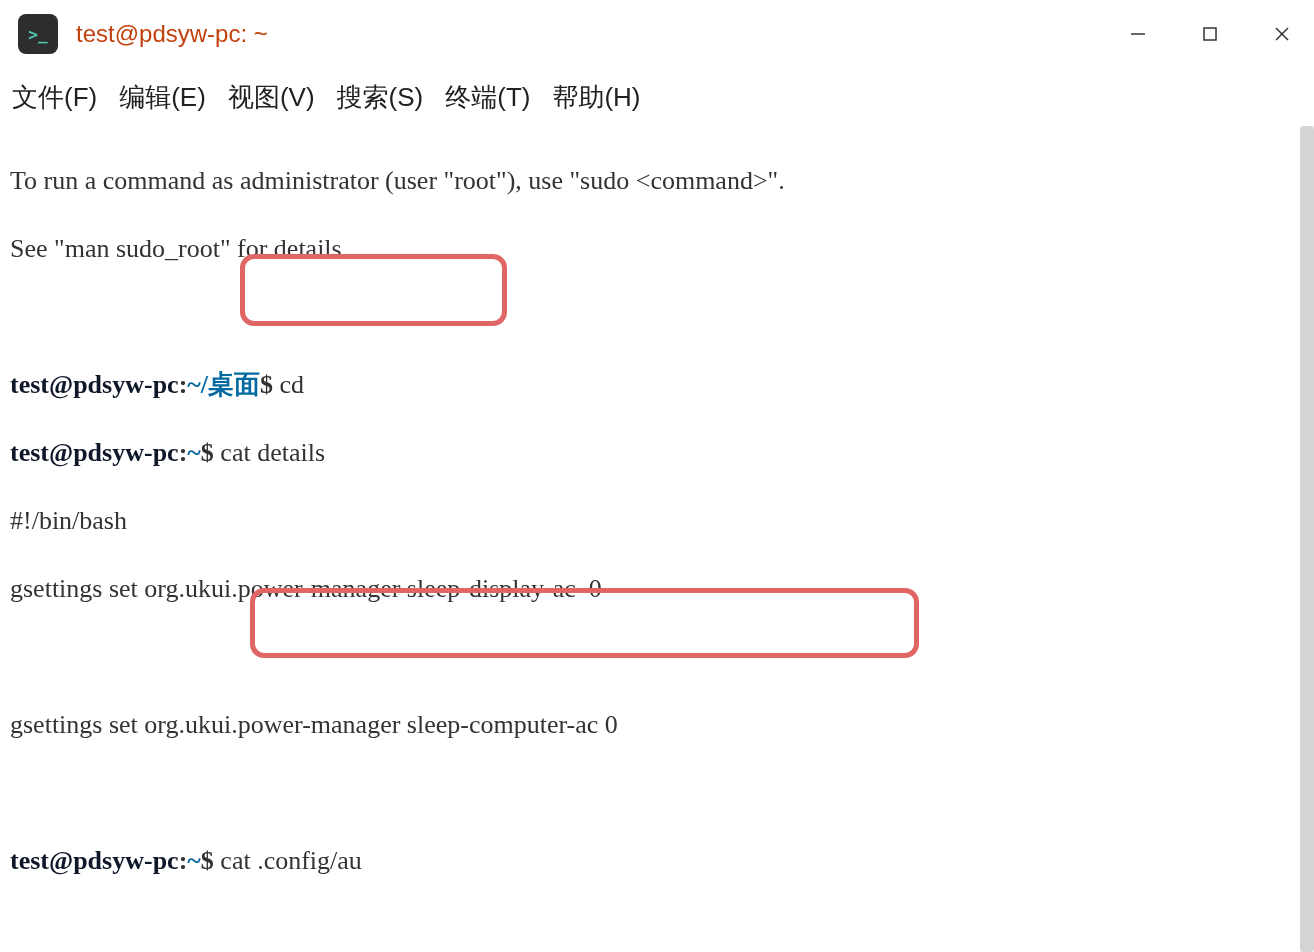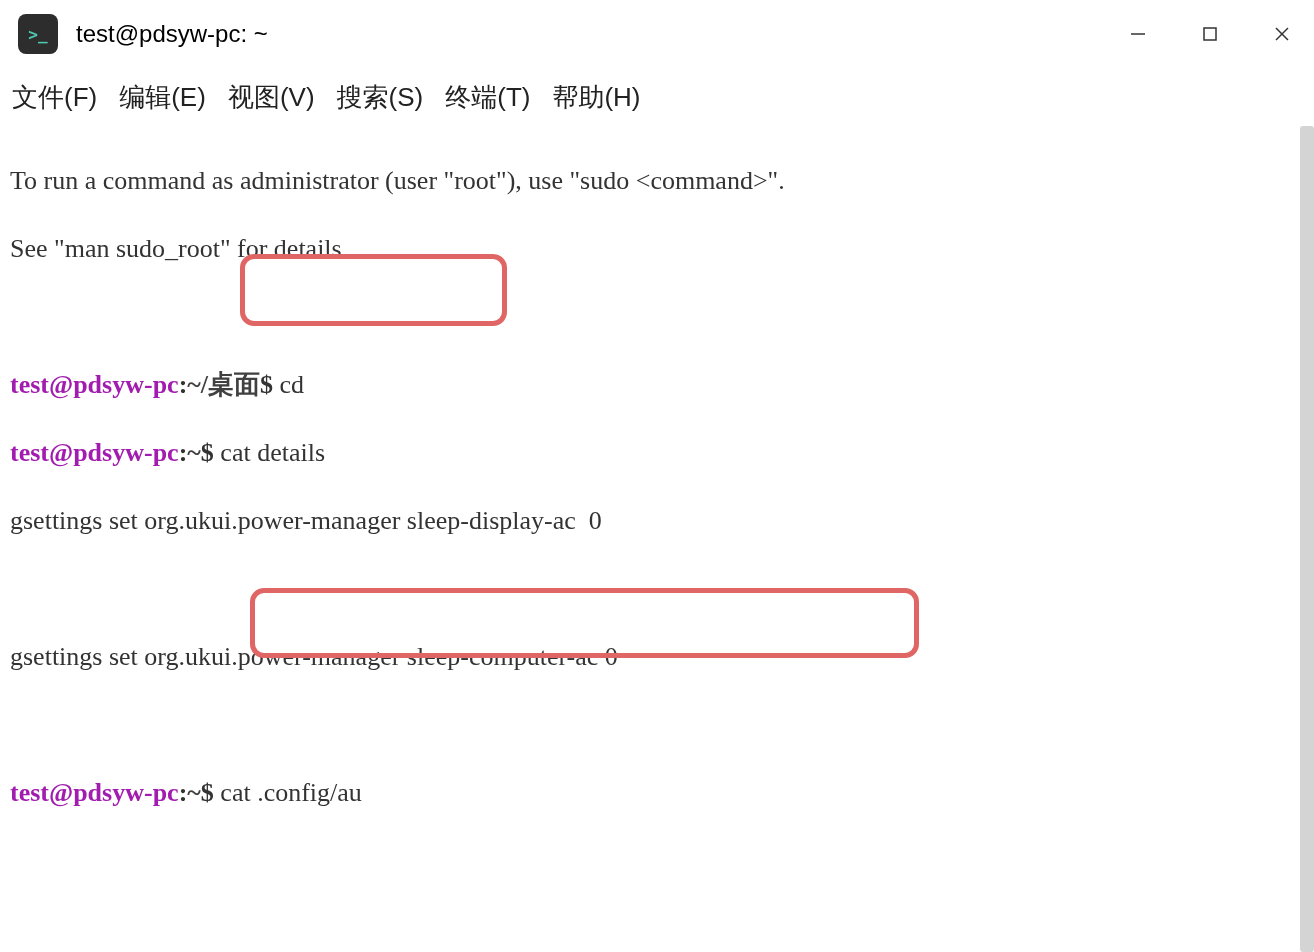--- a/index.html
+++ b/index.html
@@ -34,21 +34,21 @@
       margin-right: 18px;
     }
     .app-icon-inner {
       color: #4ec9b0;
       font-size: 16px;
       font-family: monospace;
       font-weight: bold;
     }
     .window-title {
       font-size: 24px;
-      color: #000000;
+      color: #c2410c;
     }
     .window-controls {
       position: absolute;
       right: 4px;
       top: 10px;
       display: flex;
       gap: 16px;
     }
     .window-control {
       width: 56px;
@@ -82,25 +82,25 @@
       padding: 4px 10px;
       font-family: Liberation Serif, serif;
       font-size: 26px;
       line-height: 34px;
       color: #333333;
       white-space: pre;
       height: calc(952px - 68px - 58px);
       overflow: hidden;
     }
     .prompt-userhost {
-      color: #a21caf;
+      color: #0f172a;
       font-weight: bold;
     }
     .prompt-path {
-      color: #404040;
+      color: #0369a1;
       font-weight: bold;
     }
     .prompt-sep {
       color: #333;
       font-weight: bold;
     }
     .highlight-box {
       position: absolute;
       border: 5px solid #e06666;
       border-radius: 14px;
@@ -160,20 +160,21 @@
   <div class="menu-item">终端(T)</div>
   <div class="menu-item">帮助(H)</div>
 </div>
 
 <div class="terminal-area">
 <div class="terminal-line">To run a command as administrator (user "root"), use "sudo &lt;command&gt;".</div>
 <div class="terminal-line">See "man sudo_root" for details.</div>
 <div class="terminal-line"></div>
 <div class="terminal-line"><span class="prompt-userhost">test@pdsyw-pc</span><span class="prompt-sep">:</span><span class="prompt-path">~/桌面</span><span class="prompt-sep">$</span><span> cd</span></div>
 <div class="terminal-line"><span class="prompt-userhost">test@pdsyw-pc</span><span class="prompt-sep">:</span><span class="prompt-path">~</span><span class="prompt-sep">$</span><span> cat details</span></div>
+<div class="terminal-line">#!/bin/bash</div>
 <div class="terminal-line">gsettings set org.ukui.power-manager sleep-display-ac  0</div>
 <div class="terminal-line"></div>
 <div class="terminal-line">gsettings set org.ukui.power-manager sleep-computer-ac 0</div>
 <div class="terminal-line"></div>
 <div class="terminal-line"><span class="prompt-userhost">test@pdsyw-pc</span><span class="prompt-sep">:</span><span class="prompt-path">~</span><span class="prompt-sep">$</span><span> cat .config/au</span></div>
 
 
 
 
 

